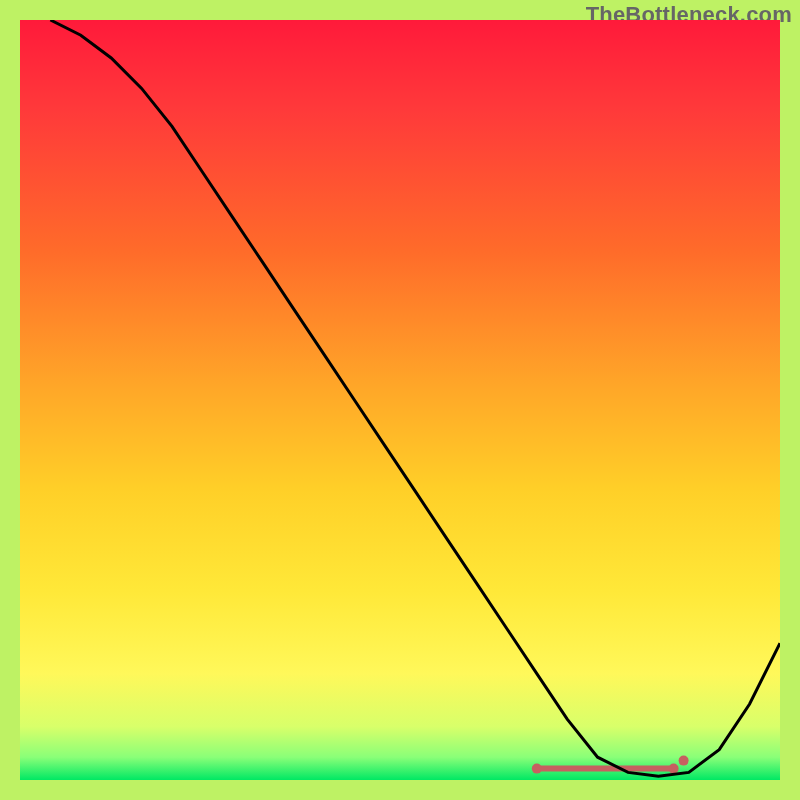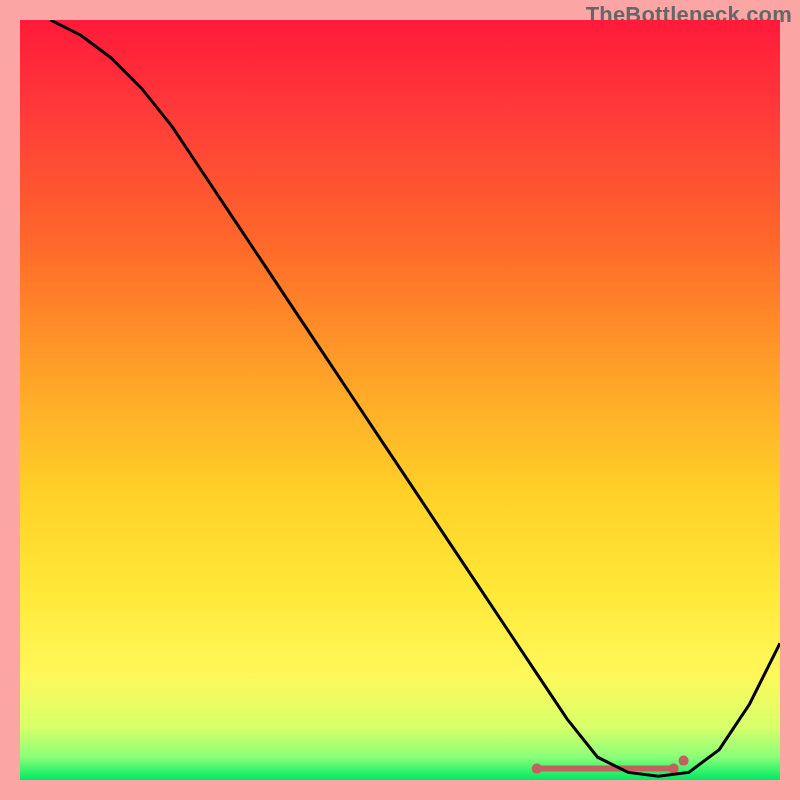--- a/index.html
+++ b/index.html
@@ -7,21 +7,21 @@
     padding: 0;
     width: 800px;
     height: 800px;
     background: #000;
     overflow: hidden;
   }
   .container {
     position: relative;
     width: 800px;
     height: 800px;
-    background: #fca5a5;
+    background: #bef264;
   }
   .plot-area {
     position: absolute;
     left: 20px;
     top: 20px;
     width: 760px;
     height: 760px;
   }
   .watermark {
     position: absolute;

